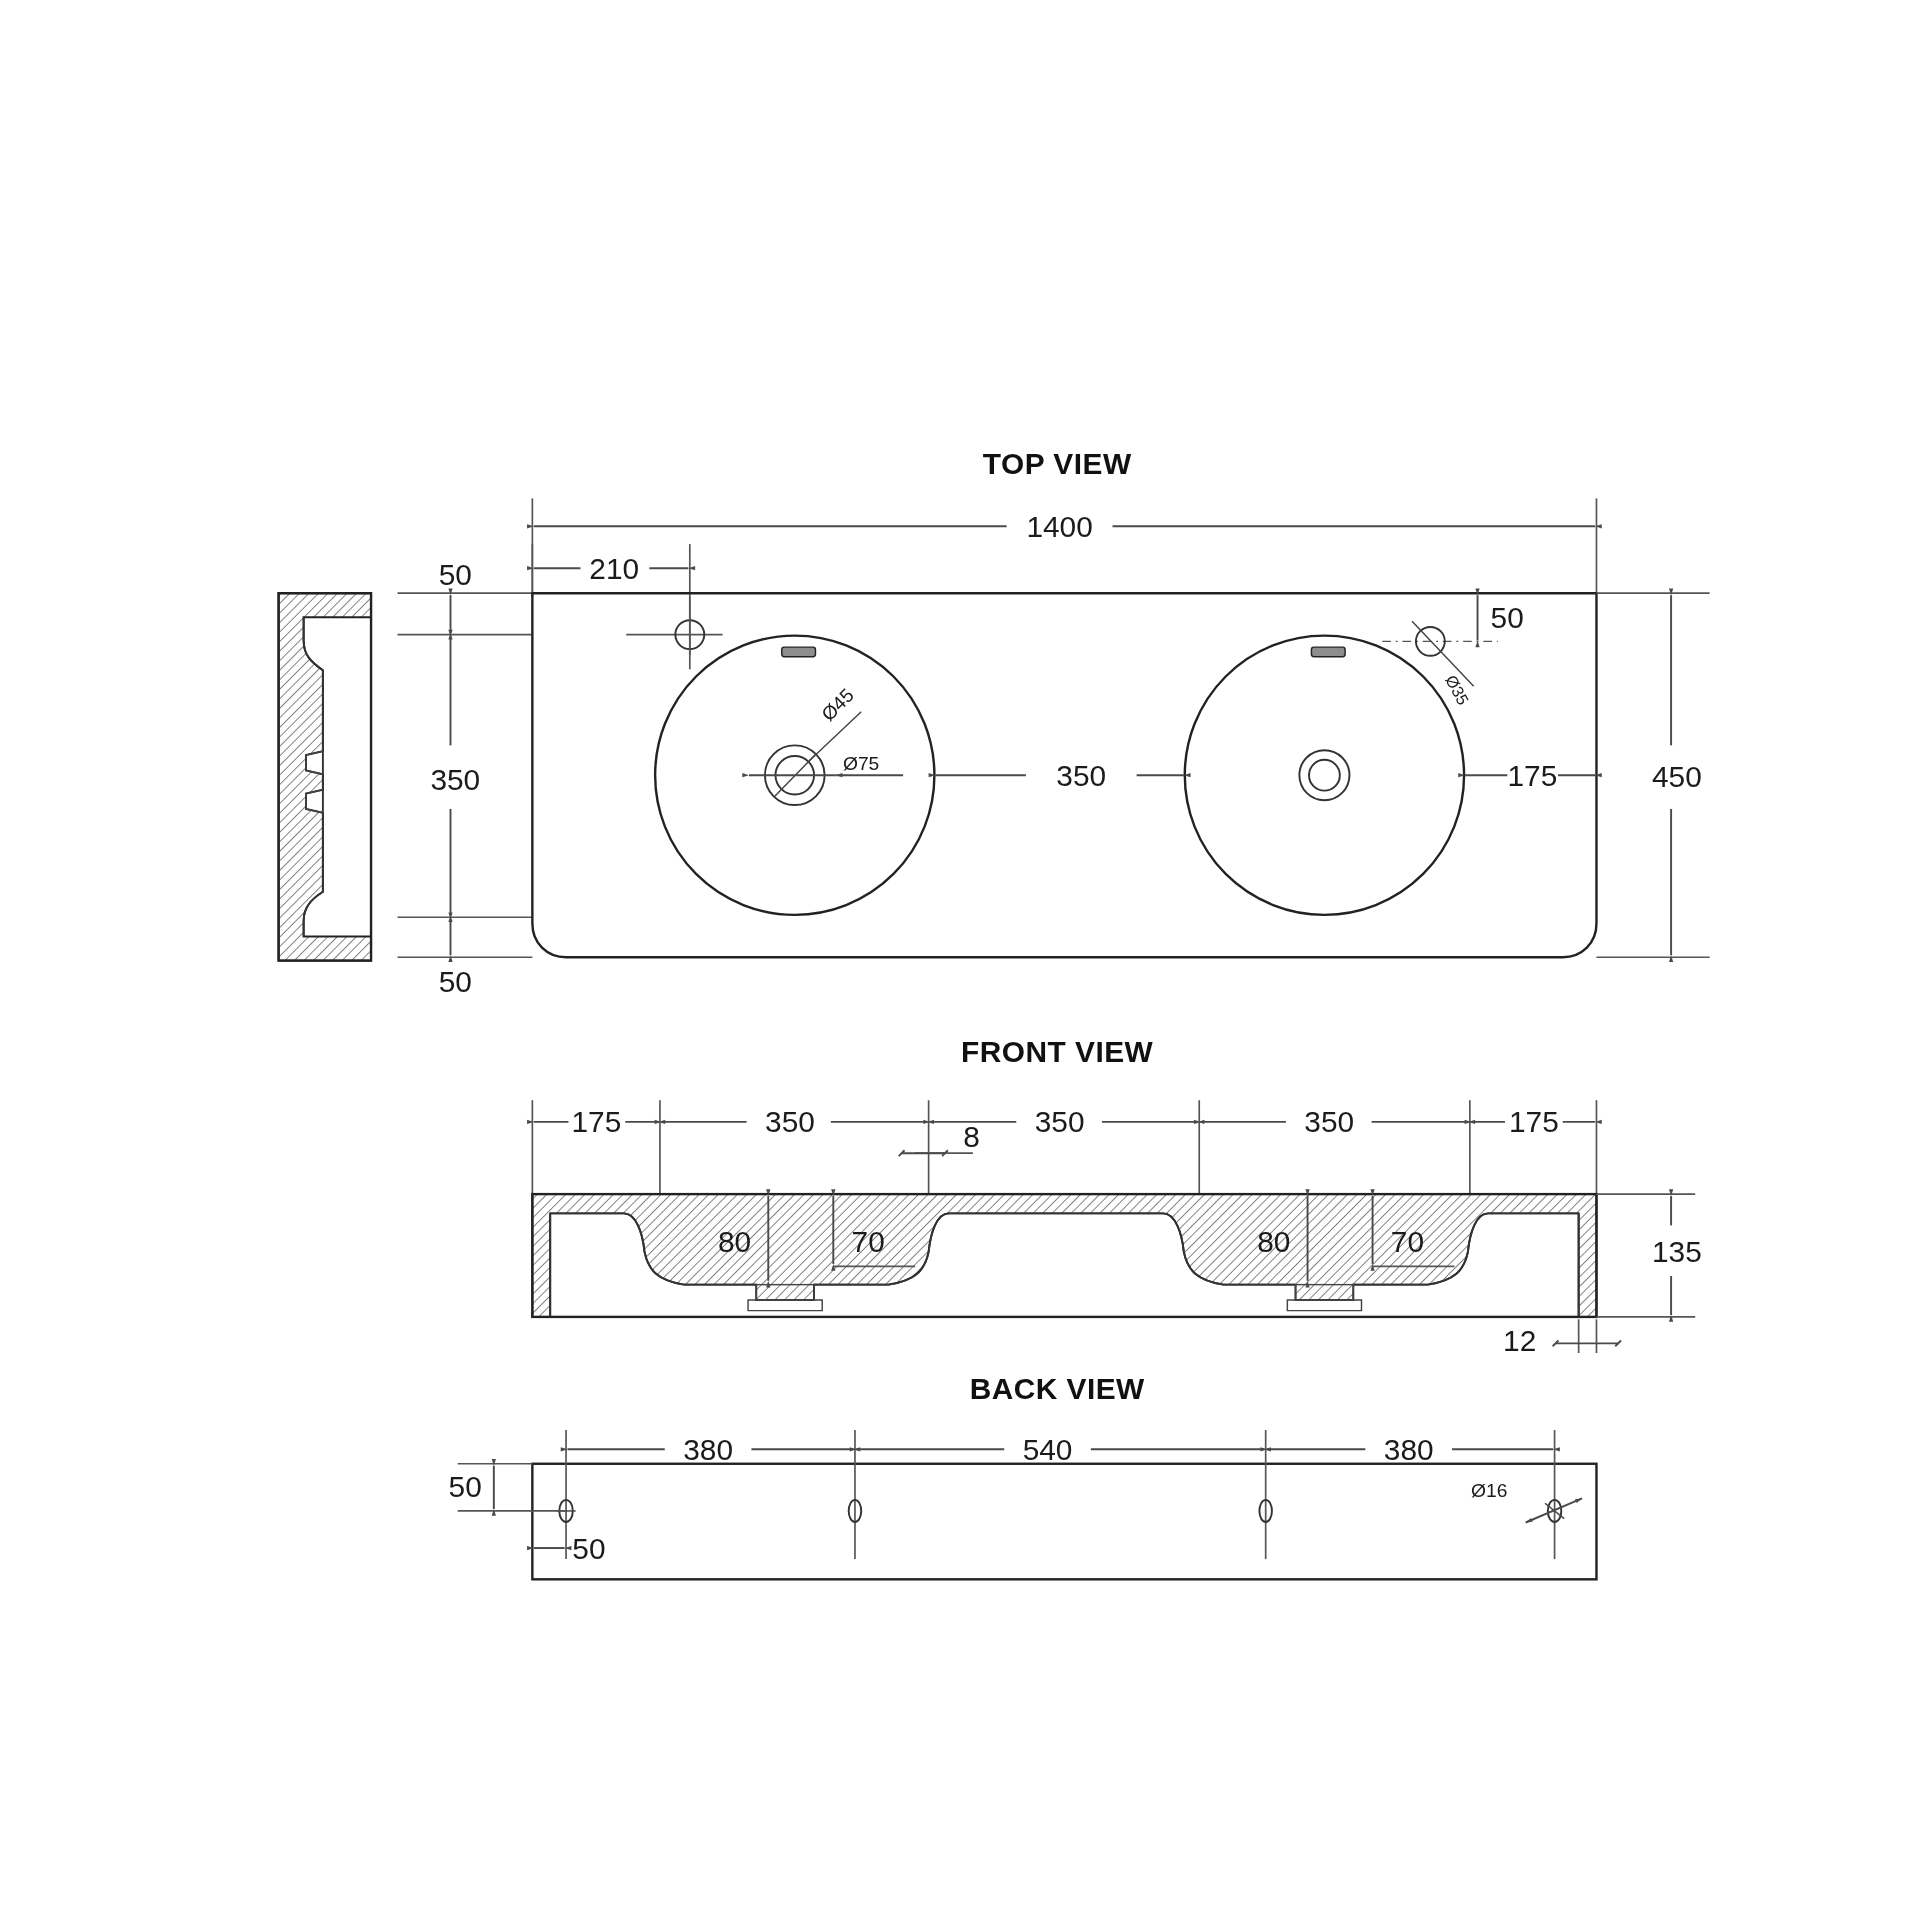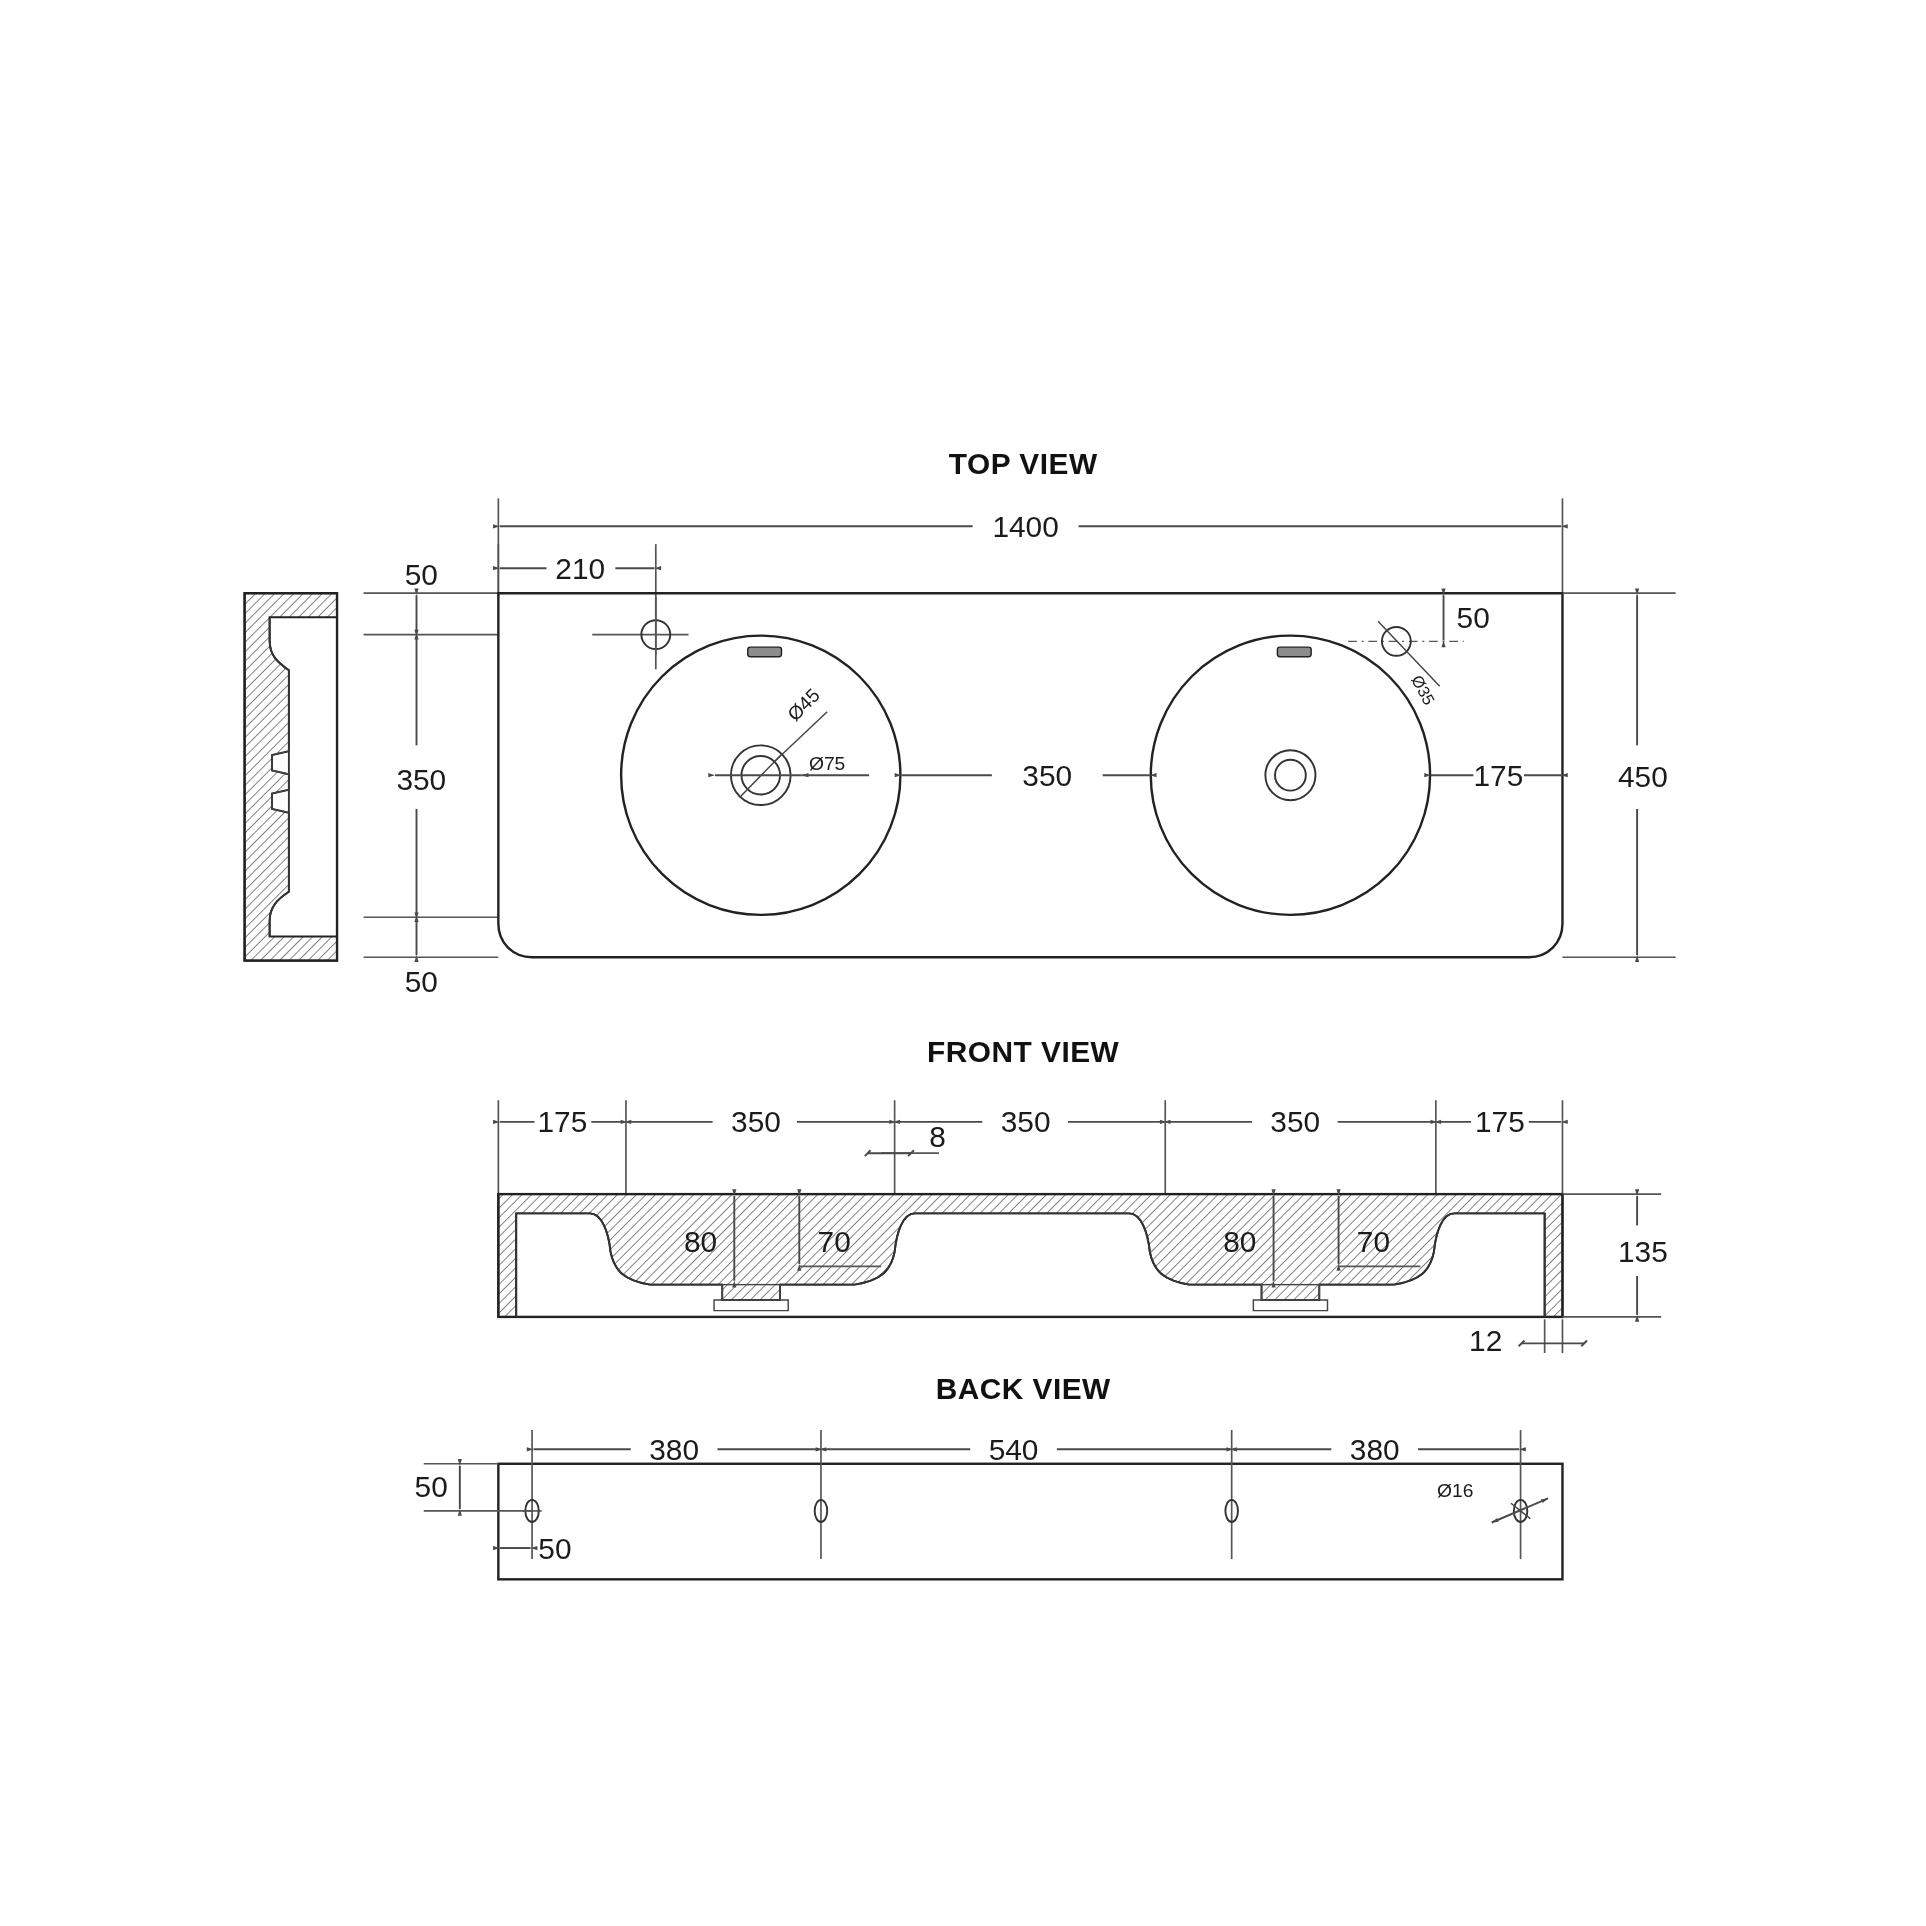--- a/index.html
+++ b/index.html
@@ -2,21 +2,21 @@
 <html style="font-size:7.7px"><head>
 <meta charset="utf-8">
 <style>
   html,body{margin:0;padding:0;background:#ffffff;}
   body{
     width:1926px;height:1926px;
     font-family:"Liberation Sans", sans-serif;
     color:#1a1a1a;
     overflow:hidden;
   }
-  #sheet{position:relative;width:1524px;height:1926px;background:#fff;}
+  #sheet{position:relative;width:1524px;height:1926px;background:#fff;margin-left:34px;}
   svg{display:block;}
   .vtitle{
     font-family:"Liberation Sans", sans-serif;
     font-weight:bold;
     font-size:62px;
     fill:#111;
     letter-spacing:1px;
   }
   .dim{
     font-family:"Liberation Sans", sans-serif;

